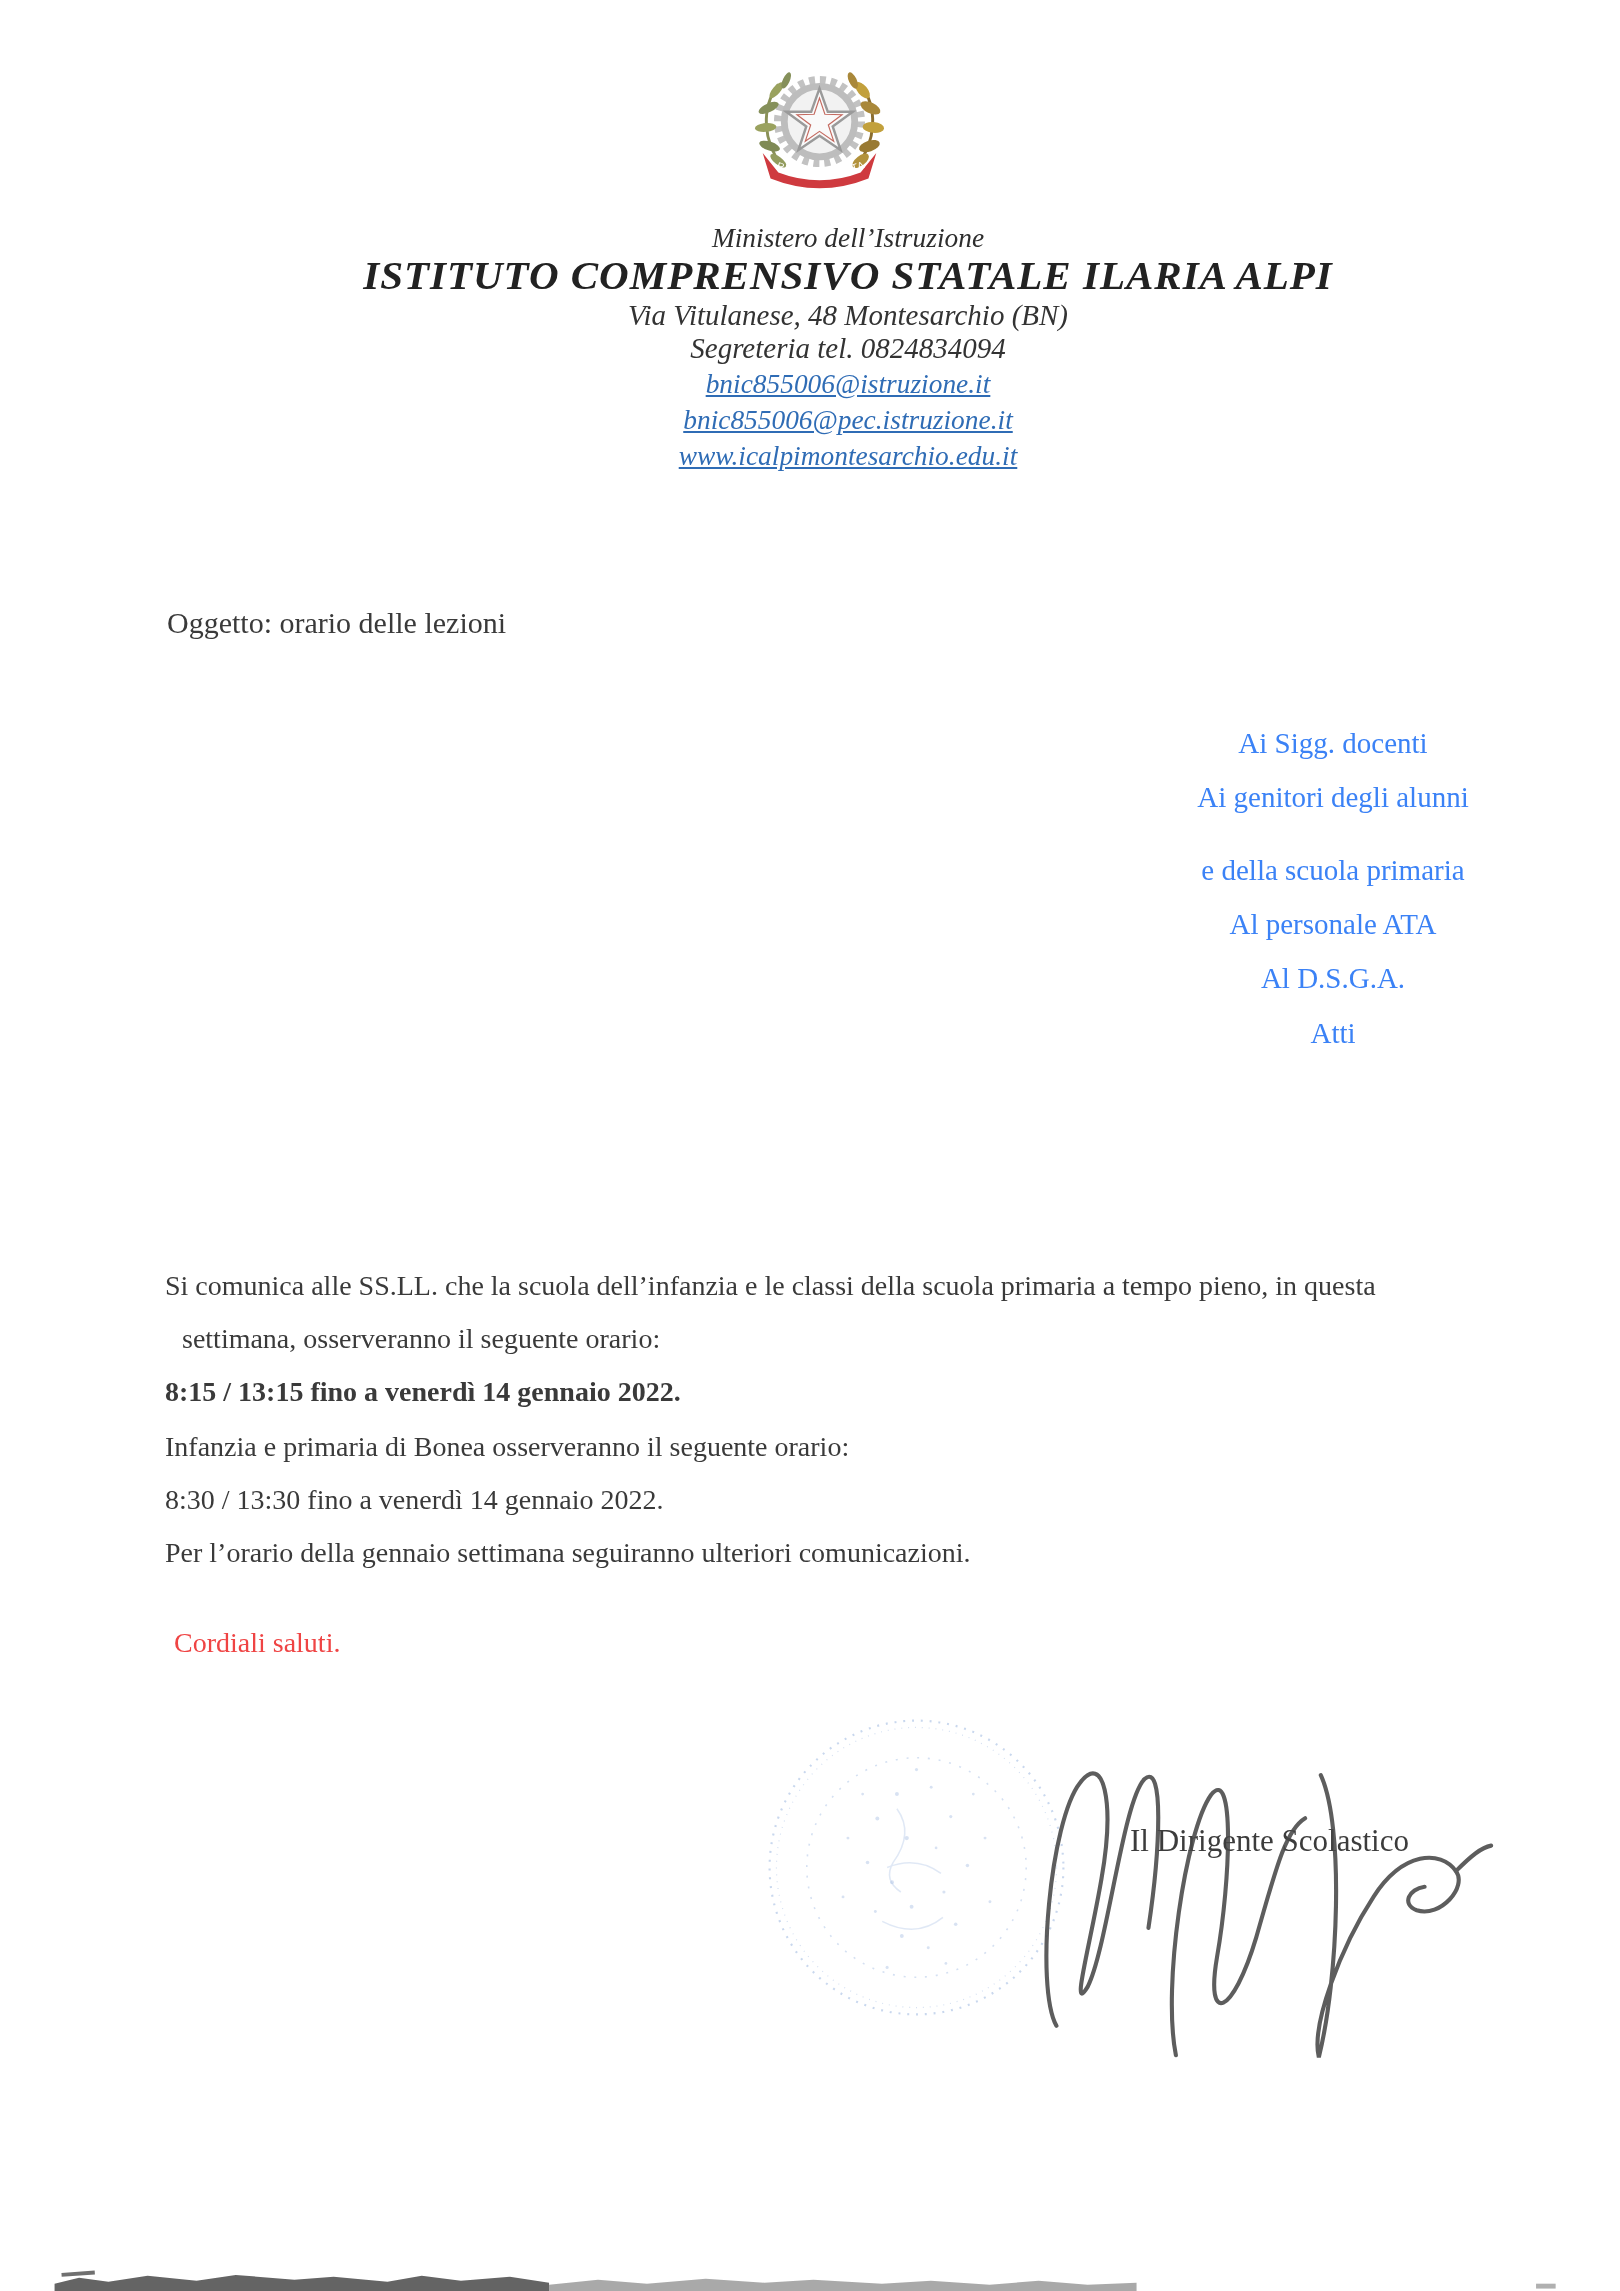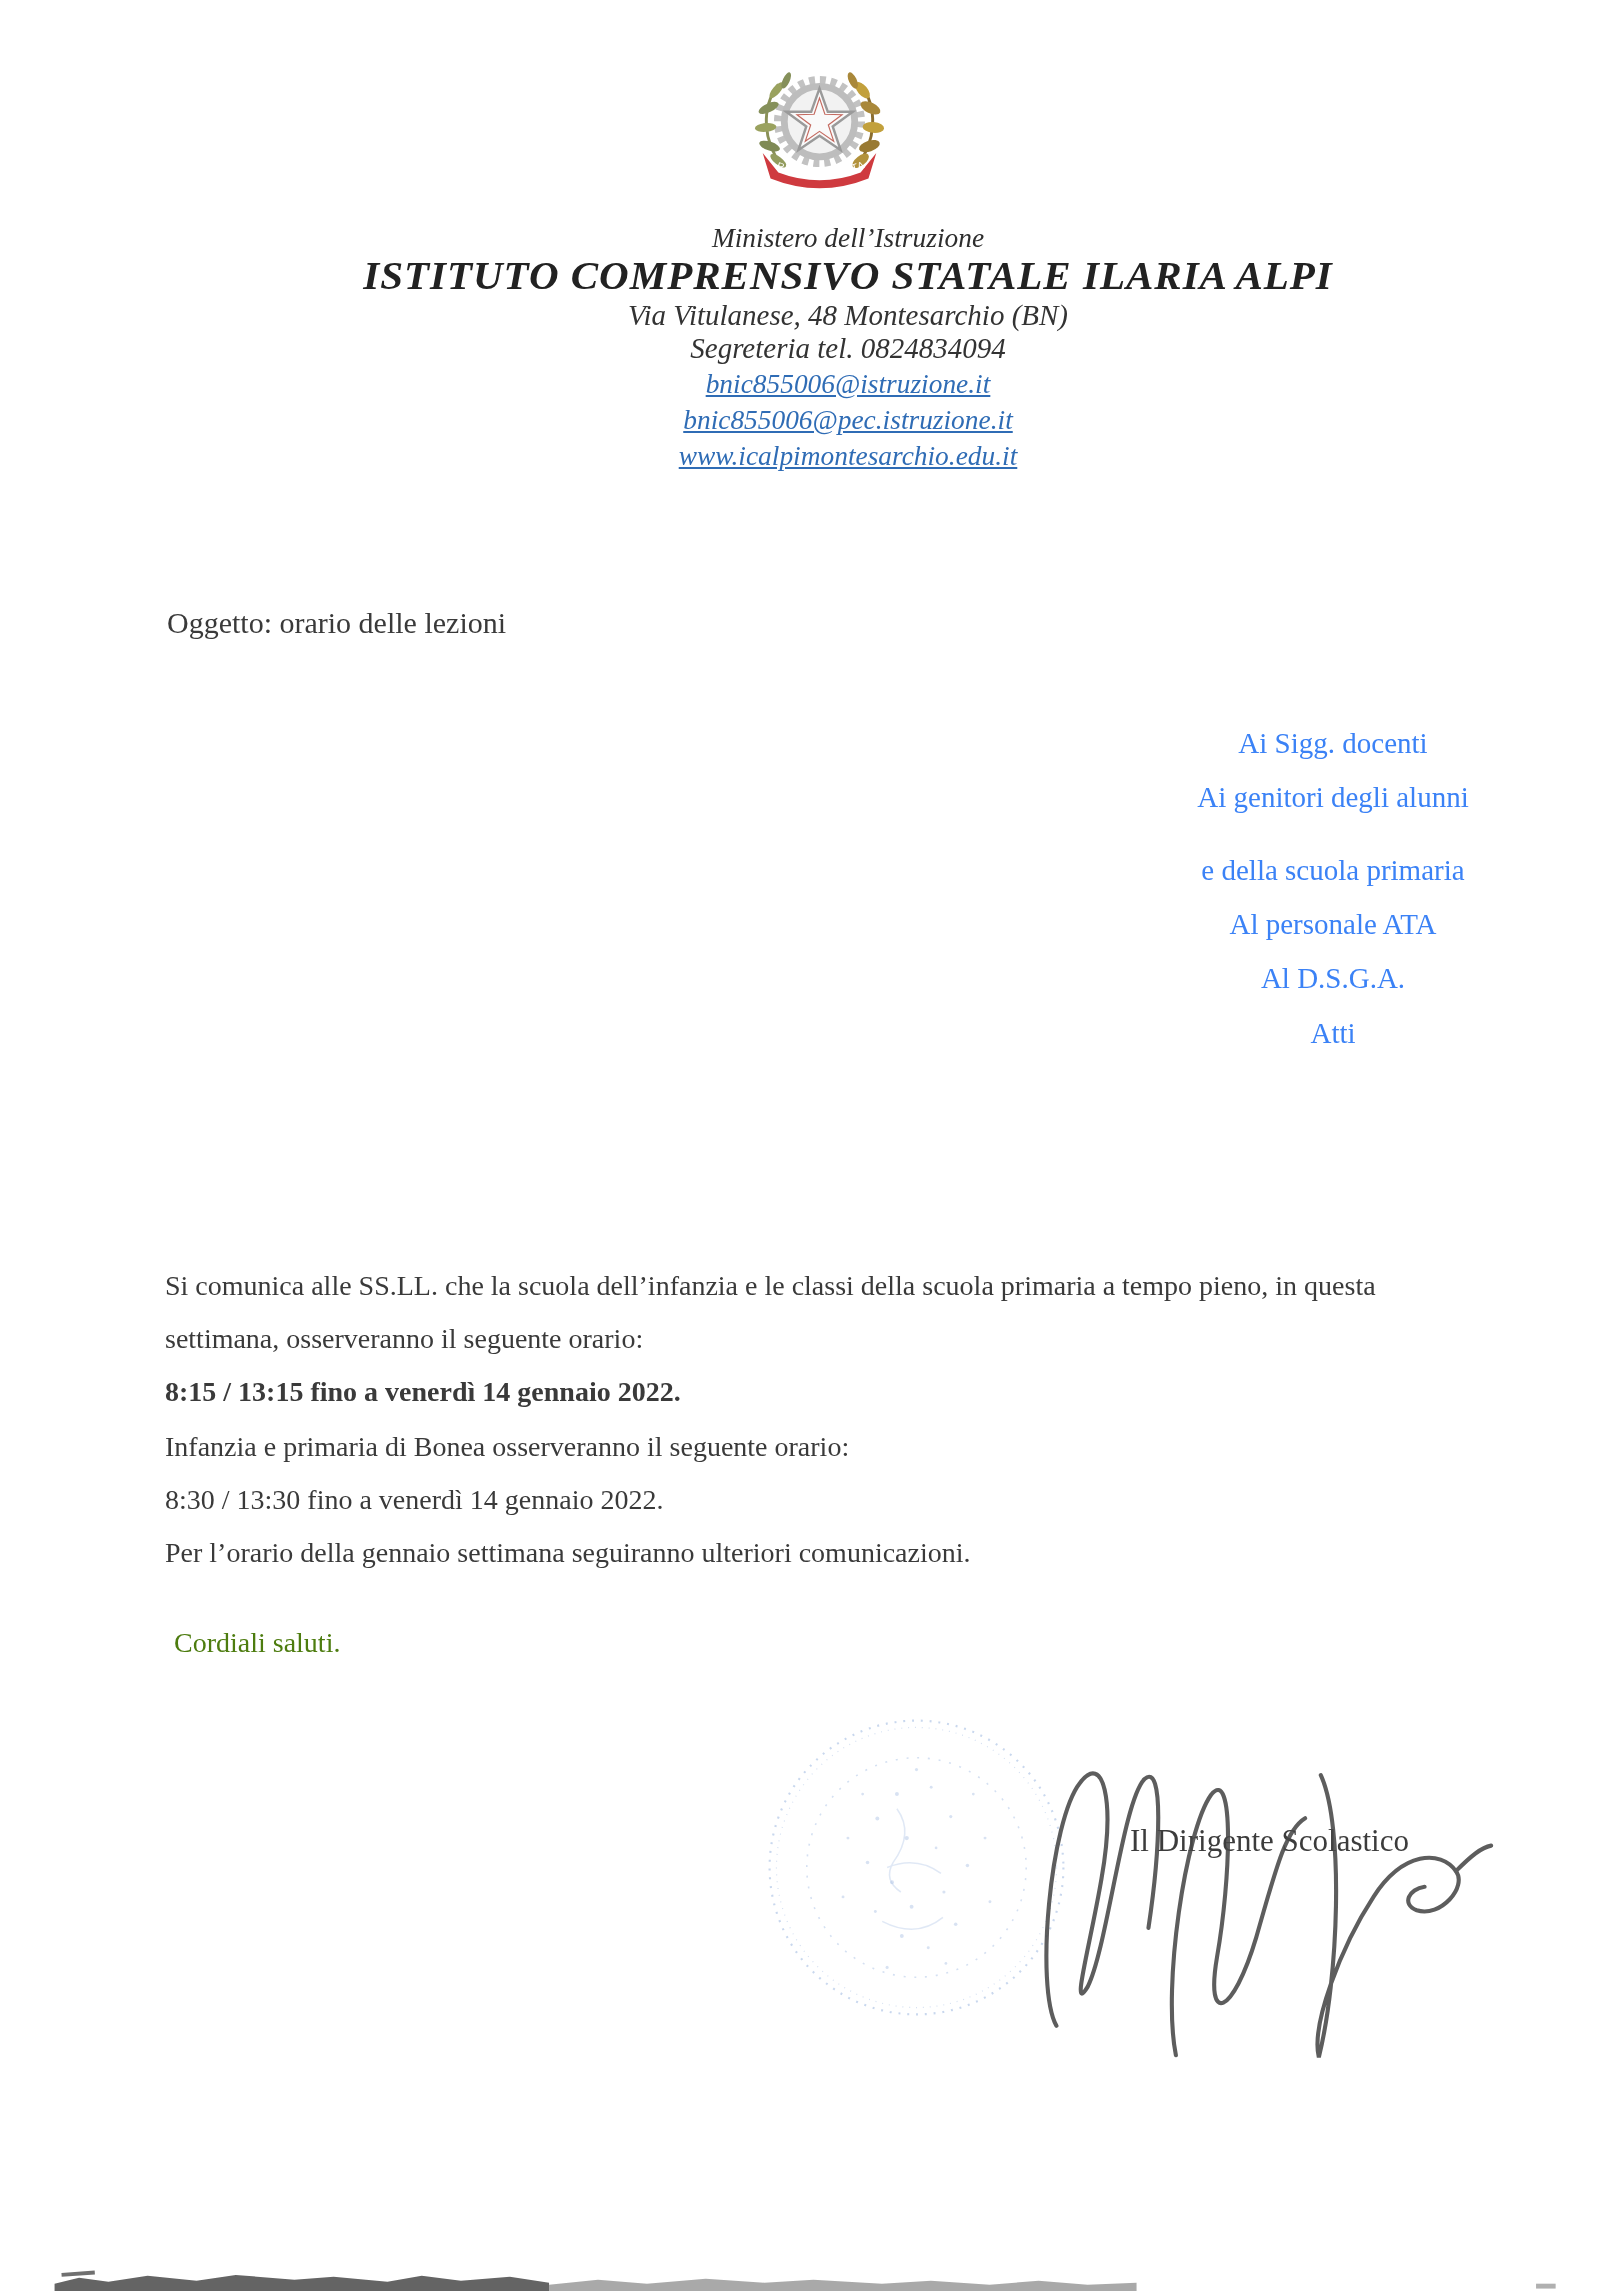--- a/index.html
+++ b/index.html
@@ -34,26 +34,26 @@
   .r2 { top: 781px; }
   .r3 { top: 818px; }
   .r4 { top: 854px; }
   .r5 { top: 908px; }
   .r6 { top: 962px; }
   .r7 { top: 1017px; }
 
   
   .bodyline { left: 165px; font-size: 28px; color: #3a3a3a; white-space: nowrap; }
   .b1 { top: 1270px; }
-  .b2 { top: 1323px; }
+  .b2 { top: 1323px; margin-left: 17px; }
   .b3 { top: 1376px; font-weight: bold; }
   .b4 { top: 1431px; }
   .b5 { top: 1484px; }
   .b6 { top: 1537px; }
-  .closing { top: 1627px; left: 174px; font-size: 28px; color: #4d7c0f; }
+  .closing { top: 1627px; left: 174px; font-size: 28px; color: #ef4444; }
 
   
   .sigblock { top: 1821px; left: 1039px; width: 461px; text-align: center; font-size: 31px; color: #3c3c3c; line-height: 40px; z-index: 2; }
   .stamp-svg { top: 1701px; left: 750px; z-index: 1; }
   .sig-svg   { top: 1730px; left: 1029px; z-index: 3; }
 
   
   .artifact { left: 0; bottom: 0; z-index: 4; }
 </style>
 </head>

